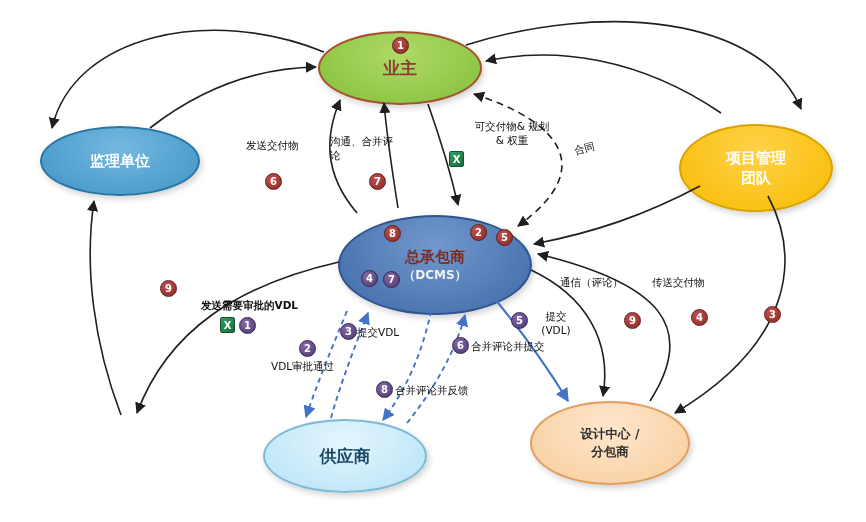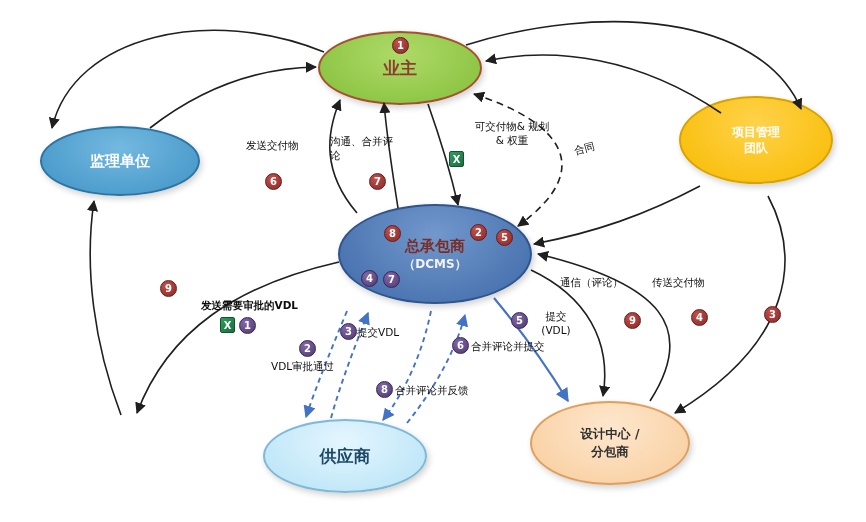--- a/index.html
+++ b/index.html
@@ -11,24 +11,24 @@
         align-items:center;justify-content:center;text-align:center;font-weight:bold;
         box-shadow:2px 3px 6px rgba(0,0,0,.18)}
   .node span{display:block}
 
   .owner{left:318px;top:31px;width:164px;height:74px;
          background:radial-gradient(ellipse at 50% 30%,#aeda68,#84bf3a);
          border:2px solid #a4502f;color:#8d3b33;font-size:17px}
   .supervision{left:40px;top:126px;width:160px;height:70px;
          background:radial-gradient(ellipse at 50% 30%,#74b9e0,#3f93c6);
          border:2px solid #2c74a4;color:#fff;font-size:15px}
-  .pmt{left:679px;top:96px;width:154px;height:88px;
+  .pmt{left:679px;top:124px;width:154px;height:88px;
          background:radial-gradient(ellipse at 50% 30%,#ffd24a,#f8bb00);
-         border:2px solid #d9a300;color:#fff;font-size:12px;line-height:1.35}
-  .dcms{left:338px;top:204px;width:194px;height:100px;
+         border:2px solid #d9a300;color:#fff;font-size:15px;line-height:1.35}
+  .dcms{left:338px;top:215px;width:194px;height:100px;
          background:radial-gradient(ellipse at 50% 30%,#7298cc,#3e69a8);
          border:2px solid #30558e;font-size:15px;line-height:1.35}
   .dcms .l1{color:#7b2d25}
   .dcms .l2{color:#f2f2f2;font-size:12px}
   .construction{left:61px;top:418px;width:154px;height:68px;
          background:radial-gradient(ellipse at 50% 30%,#dda3a1,#c07e7c);
          border:2px solid #9e5a58;color:#241414;font-size:15px}
   .supplier{left:263px;top:419px;width:164px;height:74px;
          background:radial-gradient(ellipse at 50% 30%,#e4f6fe,#b5e2f6);
          border:2px solid #7fb9d6;color:#1c4a66;font-size:17px}

